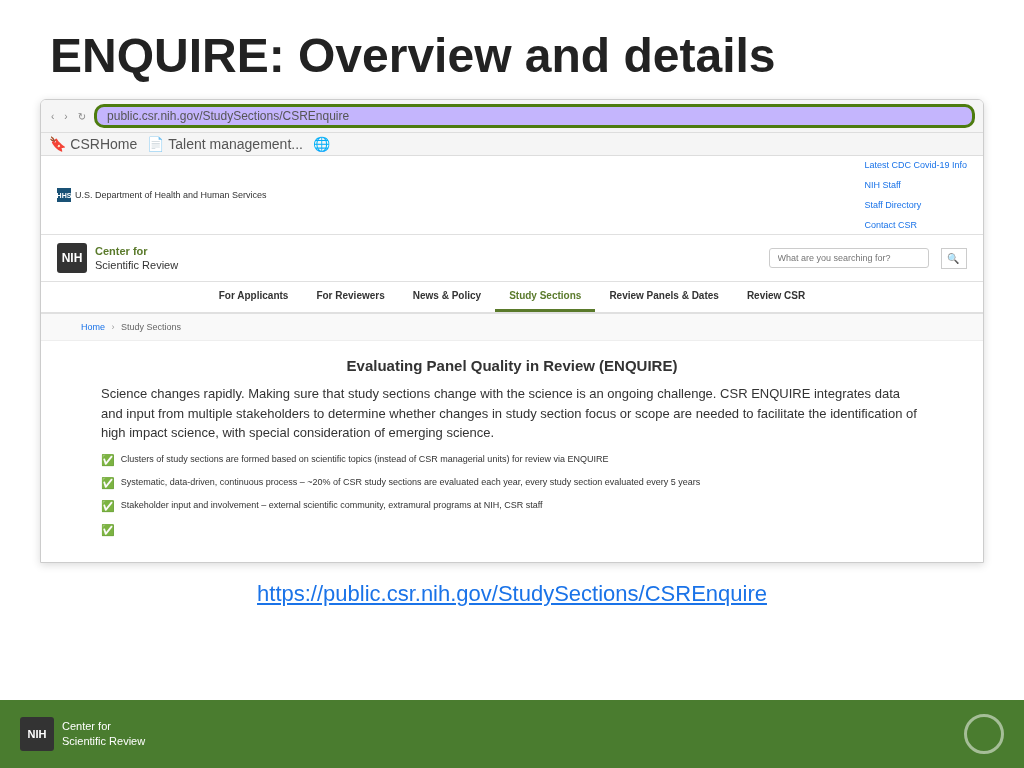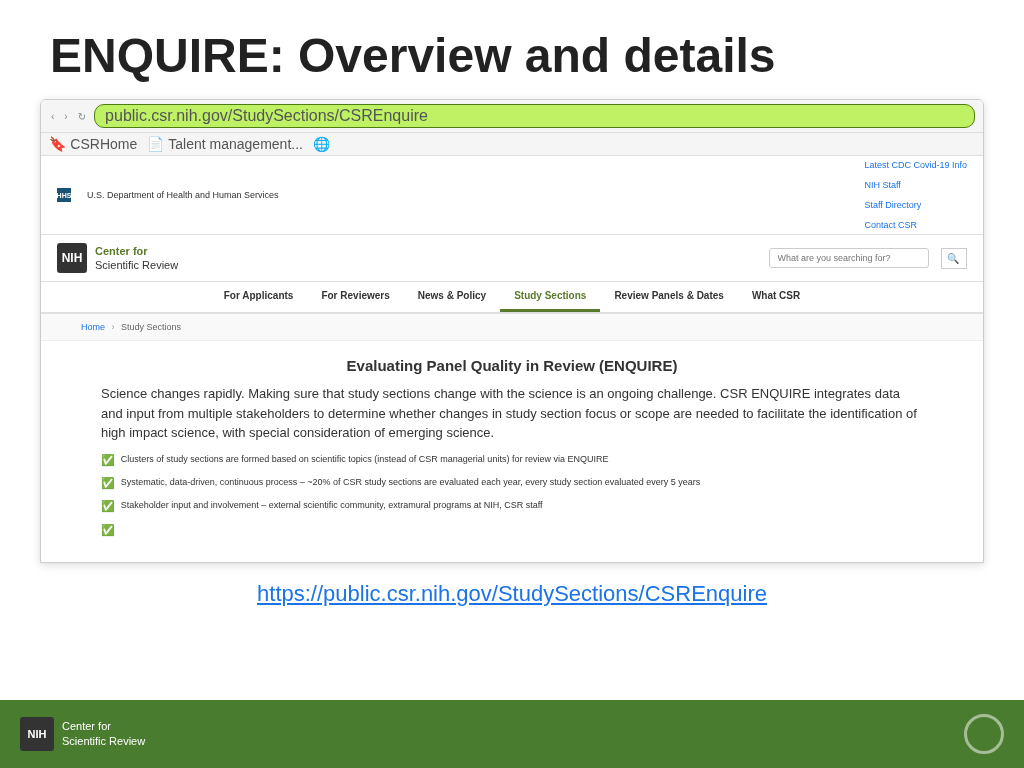--- a/index.html
+++ b/index.html
@@ -44,25 +44,25 @@
     .browser-nav-btn {
       font-size: 10px;
       color: #888;
       background: none;
       border: none;
       cursor: pointer;
       padding: 0 2px;
     }
 
     .browser-url-bar {
-      background: #bef264;
-      border: 1px solid #4d7c0f;
+      background: #c4b5fd;
+      border: 3px solid #4d7c0f;
       border-radius: 10px;
       padding: 2px 10px;
-      font-size: 16px;
+      font-size: 12px;
       color: #555;
       flex: 1;
     }
 
     .bookmarks-bar {
       background: #f5f5f5;
       padding: 3px 8px;
       border-bottom: 1px solid #ddd;
       font-size: 14px;
       color: #555;
@@ -84,21 +84,21 @@
       display: flex;
       align-items: center;
       justify-content: space-between;
       font-size: 9px;
       color: #333;
     }
 
     .hhs-left {
       display: flex;
       align-items: center;
-      gap: 16px;
+      gap: 4px;
     }
 
     .hhs-logo-icon {
       width: 14px;
       height: 14px;
     }
 
     .hhs-right {
       display: flex;
       gap: 10px;
@@ -371,21 +371,21 @@
         <button class="search-btn">🔍</button>
       </div>
     </div>
 
     <nav class="nih-nav">
       <span class="nih-nav-item">For Applicants</span>
       <span class="nih-nav-item">For Reviewers</span>
       <span class="nih-nav-item">News &amp; Policy</span>
       <span class="nih-nav-item active">Study Sections</span>
       <span class="nih-nav-item">Review Panels &amp; Dates</span>
-      <span class="nih-nav-item">What CSR</span>
+      <span class="nih-nav-item">Review CSR</span>
     </nav>
 
     <div class="breadcrumb">
       <a href="#">Home</a>
       <span class="breadcrumb-sep">›</span>
       <span>Study Sections</span>
     </div>
 
     <div class="nih-content">
       <h2 class="enquire-title">Evaluating Panel Quality in Review (ENQUIRE)</h2>

